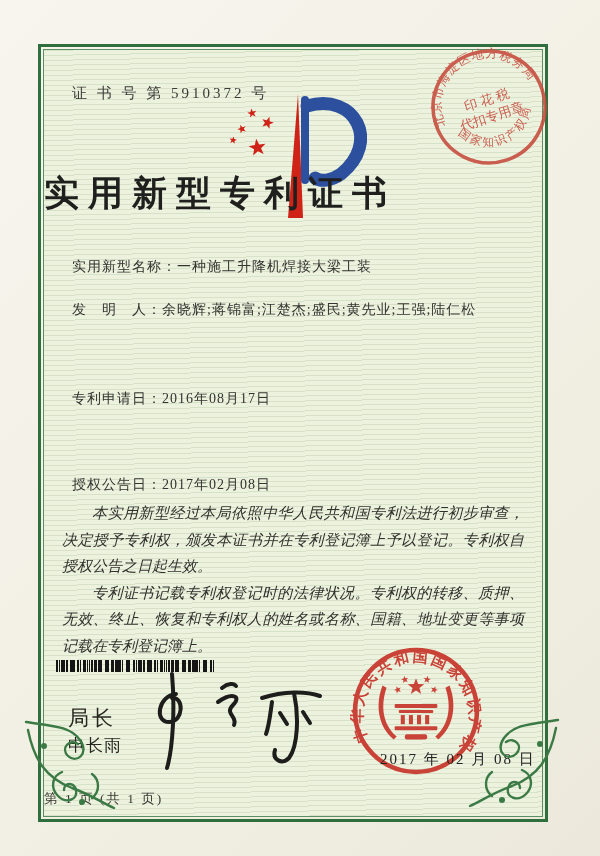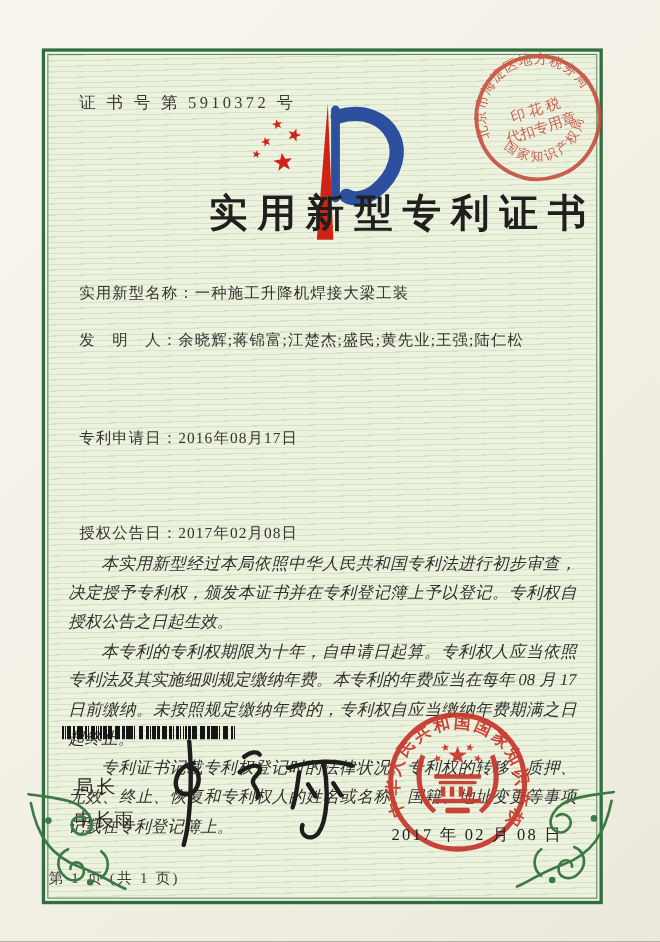--- a/index.html
+++ b/index.html
@@ -14,37 +14,37 @@
   }
   .frame-inner{
     position:absolute;left:2px;top:2px;right:2px;bottom:2px;
     border:1px solid #5a8f62;
     background-color:#edf2df;
     background-image:repeating-linear-gradient(179deg,rgba(123,163,104,.20) 0px,rgba(123,163,104,.20) 1px,transparent 1px,transparent 5px);
   }
   .cert-no{position:absolute;left:28px;top:34px;font-size:15px;letter-spacing:3px;color:#3a3a36;}
   .logo{position:absolute;left:50%;transform:translateX(-50%);top:40px;width:180px;height:140px;}
   .tax-seal{position:absolute;left:384px;top:-4px;width:122px;height:122px;transform:rotate(-18deg);opacity:.88;}
-  .doc-title{position:absolute;left:0;right:0;top:120px;text-align:right;
+  .doc-title{position:absolute;left:0;right:0;top:120px;text-align:left;
     font-size:35px;font-weight:bold;letter-spacing:9px;color:#1f1f1d;}
   .field-row{position:absolute;left:16px;right:10px;font-size:14px;letter-spacing:1px;color:#33332f;white-space:nowrap;margin-left:12px;}
   .field-label{font-weight:normal;}
   .paras{position:absolute;left:18px;top:450px;width:462px;font-size:15px;line-height:26.5px;
     color:#30302c;font-style:italic;}
   .paras p{margin:0;text-indent:2em;text-align:justify;}
   .barcode{position:absolute;left:12px;top:610px;width:158px;height:12px;
     background-image:
       repeating-linear-gradient(90deg,#151515 0 2px,transparent 2px 3px,#151515 3px 4px,transparent 4px 7px),
       repeating-linear-gradient(90deg,#151515 0 1px,transparent 1px 5px,#151515 5px 8px,transparent 8px 11px);
   }
-  .director-label{position:absolute;left:24px;top:654px;font-size:17px;letter-spacing:3px;color:#26261f;font-family:Liberation Sans, sans-serif;}
+  .director-label{position:absolute;left:24px;top:654px;font-size:21px;letter-spacing:3px;color:#26261f;font-family:Liberation Sans, sans-serif;}
   .director-name{position:absolute;left:24px;top:684px;font-size:17px;letter-spacing:1px;color:#26261f;font-family:"Liberation Sans","DejaVu Sans",sans-serif;}
   .signature{position:absolute;left:98px;top:618px;width:210px;height:115px;}
   .office-seal{position:absolute;left:306px;top:595px;width:132px;height:132px;opacity:.92;}
-  .seal-date{position:absolute;left:312px;top:700px;font-size:15px;letter-spacing:2px;color:#222;text-align:right;}
+  .seal-date{position:absolute;left:336px;top:700px;font-size:15px;letter-spacing:2px;color:#222;text-align:right;}
   .page-number{position:absolute;left:0;right:0;top:740px;text-align:left;font-size:13.5px;letter-spacing:2px;color:#3a3a34;}
   .corner{position:absolute;width:100px;height:100px;}
   .corner-bl{left:-22px;top:662px;transform:scaleX(-1);}
   .corner-br{left:418px;top:660px;}
   svg text{font-family:"Liberation Serif","DejaVu Serif",serif;}
 </style>
 </head>
 <body>
 
 <div class="canvas">
@@ -97,21 +97,20 @@
       </div>
       <div class="field-row" style="top:340px">
         <span class="field-label">专利申请日：</span><span>2016年08月17日</span>
       </div>
       <div class="field-row" style="top:426px">
         <span class="field-label">授权公告日：</span><span>2017年02月08日</span>
       </div>
 
       <div class="paras">
         <p>本实用新型经过本局依照中华人民共和国专利法进行初步审查，决定授予专利权，颁发本证书并在专利登记簿上予以登记。专利权自授权公告之日起生效。</p>
-        <p>本专利的专利权期限为十年，自申请日起算。专利权人应当依照专利法及其实施细则规定缴纳年费。本专利的年费应当在每年 08 月 17 日前缴纳。未按照规定缴纳年费的，专利权自应当缴纳年费期满之日起终止。</p>
         <p>专利证书记载专利权登记时的法律状况。专利权的转移、质押、无效、终止、恢复和专利权人的姓名或名称、国籍、地址变更等事项记载在专利登记簿上。</p>
       </div>
 
       <div class="barcode"></div>
 
       <div class="director-label">局长</div>
       <div class="director-name">申长雨</div>
 
       <svg class="signature" viewBox="0 0 210 115">
         <g stroke="#1d1d1b" stroke-width="4" fill="none" stroke-linecap="round" stroke-linejoin="round">

